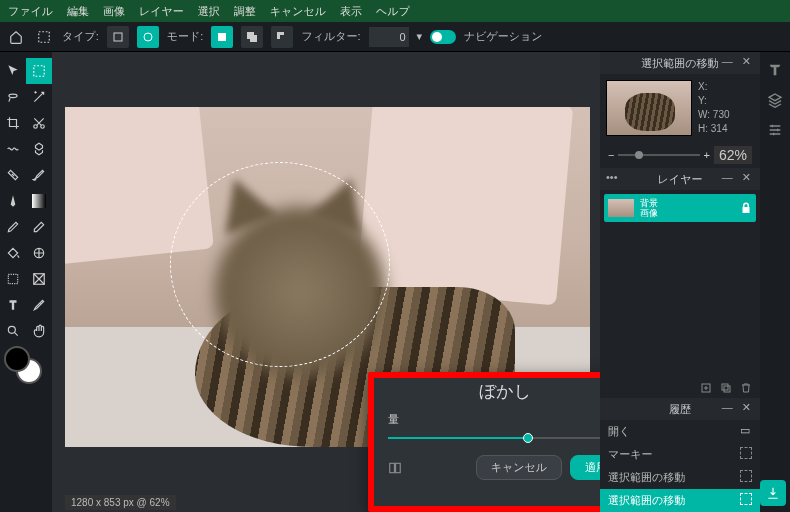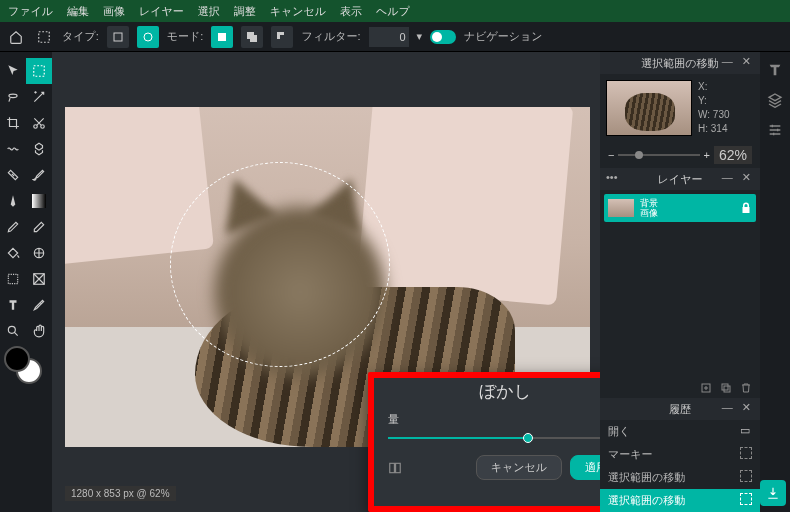--- a/index.html
+++ b/index.html
@@ -33,21 +33,21 @@
   .p1 { left:-20px; top:-30px; width:160px; height:180px; transform:rotate(-6deg); }
   .p2 { left:300px; top:-10px; width:200px; height:200px; transform:rotate(5deg); background:#ead6ce; }
   .couch { position:absolute; left:0; bottom:0; width:100%; height:120px; background:#d9d2cc; }
   .cat { position:absolute; left:70px; top:80px; width:380px; height:260px; }
   .cat-body { position:absolute; left:60px; top:100px; width:320px; height:160px; background: repeating-linear-gradient(100deg,#6b5842 0 8px,#3a2e20 8px 16px,#8a7358 16px 24px); border-radius: 40% 20% 20% 40% / 60% 30% 30% 50%; }
   .cat-head { position:absolute; left:80px; top:20px; width:170px; height:170px; background: radial-gradient(circle at 50% 50%, #8a7a62 0%, #6b5b44 70%); border-radius:50%; filter: blur(8px); }
   .ear { position:absolute; width:0;height:0; border-left:28px solid transparent; border-right:28px solid transparent; border-bottom:50px solid #6b5b44; filter:blur(4px); }
   .ear1 { left:80px; top:-10px; transform:rotate(-20deg); }
   .ear2 { left:180px; top:-10px; transform:rotate(20deg); }
   .sel-ellipse { position:absolute; left:105px; top:55px; width:220px; height:205px; border:1px dashed #fff; border-radius:50%; }
-  .status { position:absolute; left:13px; bottom:11px; background:#333; color:#bbb; font-size:10px; padding:2px 6px; }
+  .status { position:absolute; left:13px; bottom:2px; background:#333; color:#bbb; font-size:10px; padding:2px 6px; }
 
   .dialog-hl { position:absolute; left:316px; top:320px; width:274px; height:140px; border:6px solid #f00; background:#2e3338; border-radius:2px; box-shadow:0 4px 16px rgba(0,0,0,0.5); }
   .dlg-title { height:26px; display:flex; align-items:center; justify-content:center; color:#ddd; font-size:17px; position:relative; }
   .dlg-body { padding:8px 14px; }
   .dlg-row { display:flex; justify-content:space-between; align-items:center; font-size:11px; color:#ccc; margin-bottom:4px; }
   .slider { position:relative; height:14px; margin-bottom:10px; }
   .slider-track { position:absolute; left:0; right:0; top:6px; height:2px; background:#555; }
   .slider-fill { position:absolute; left:0; top:6px; height:2px; background:#00b6a4; width:60%; }
   .slider-thumb { position:absolute; top:2px; width:10px; height:10px; background:#00b6a4; border-radius:50%; left:calc(60% - 5px); border:1px solid #fff; }
   .dlg-foot { display:flex; justify-content:flex-end; gap:8px; align-items:center; }

